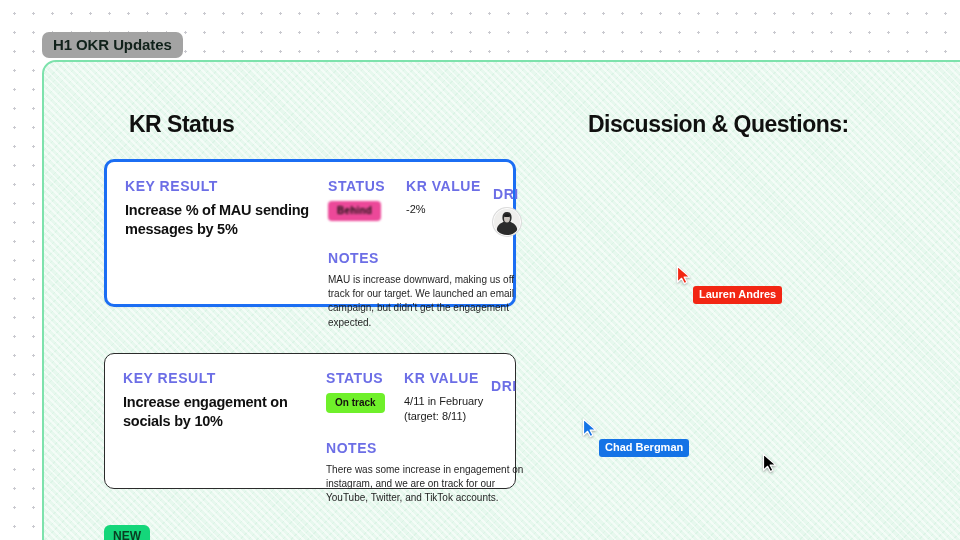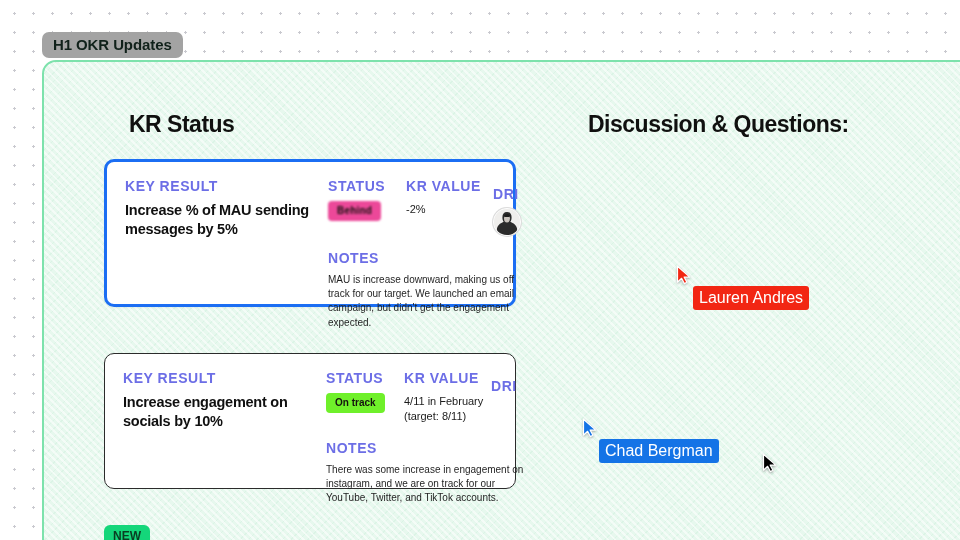--- a/index.html
+++ b/index.html
@@ -211,22 +211,22 @@
     pointer-events: none;
   }
   .mp-cursor .pointer {
     position: absolute;
     left: 0;
     top: 0;
     filter: drop-shadow(0 1px 1px rgba(0,0,0,.3));
   }
   .mp-cursor .name-tag {
     position: absolute;
-    font-size: 16px;
-    font-weight: 400;
+    font-size: 11px;
+    font-weight: 700;
     color: #ffffff;
     padding: 2px 6px 3px 6px;
     border-radius: 3px;
     white-space: nowrap;
     line-height: 1.2;
   }
   #cursor-lauren            { left: 676px; top: 265px; }
   #cursor-lauren .name-tag  { left: 17px; top: 21px; background: #f22613; }
   #cursor-chad             { left: 582px; top: 418px; }
   #cursor-chad .name-tag   { left: 17px; top: 21px; background: #1473e6; }

